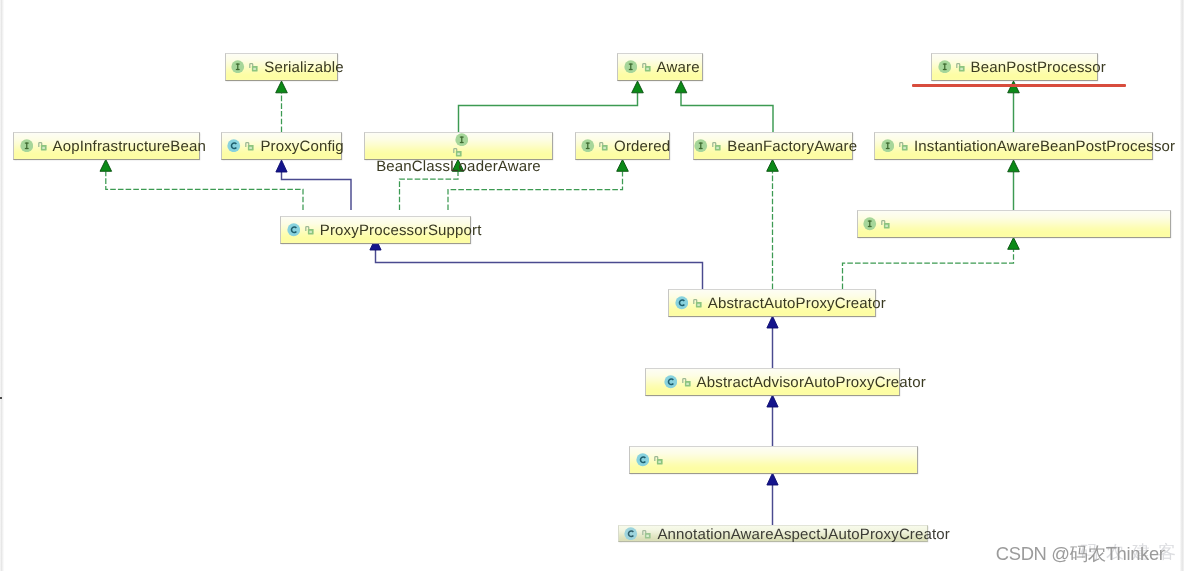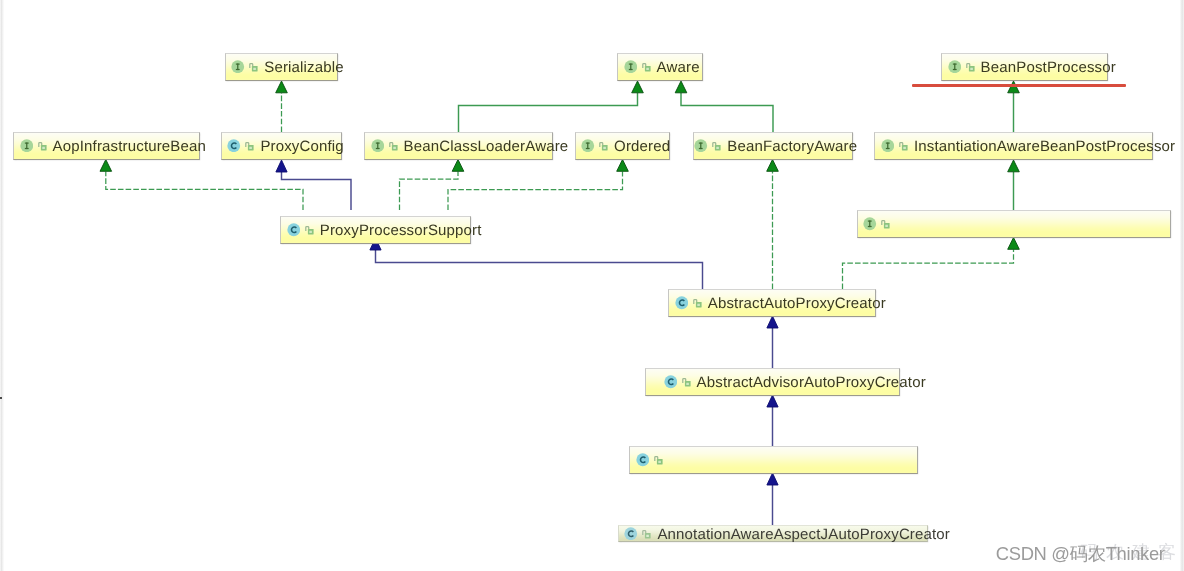--- a/index.html
+++ b/index.html
@@ -138,21 +138,21 @@
             <rect x="4.85" y="8.9" width="3.8" height="1.2"></rect>
           </g>
         </svg>
         <svg class="ico ico-lock" width="9" height="12" viewBox="0 0 9 12">
           <path d="M0.8 7.0 L0.8 3.3 Q0.8 2.6 1.6 2.6 L2.9 2.6 Q3.7 2.6 3.7 3.3 L3.7 5.3" stroke="#9db894" stroke-width="1.25" fill="none" stroke-linecap="butt"></path>
           <rect x="2.9" y="5.1" width="5.7" height="5.4" rx="0.4" fill="#8cc47f"></rect>
           <rect x="4.3" y="6.8" width="2.6" height="2.3" rx="0.3" fill="#cfe9c3"></rect>
         </svg>
         <span class="label">Aware</span>
       </div>
-      <div class="node" style="left: 931px; top: 52.5px; width: 167px; height: 28px; margin-left: 10px;">
+      <div class="node" style="left: 931px; top: 52.5px; width: 167px; height: 28px;">
         <svg class="ico ico-type" width="13.5" height="13.5" viewBox="0 0 13.5 13.5">
           <circle cx="6.75" cy="6.75" r="6.4" fill="#a6d69a"></circle>
           <g fill="#3f6b31">
             <rect x="4.85" y="3.5" width="3.8" height="1.2"></rect>
             <rect x="6.15" y="3.5" width="1.25" height="6.6"></rect>
             <rect x="4.85" y="8.9" width="3.8" height="1.2"></rect>
           </g>
         </svg>
         <svg class="ico ico-lock" width="9" height="12" viewBox="0 0 9 12">
           <path d="M0.8 7.0 L0.8 3.3 Q0.8 2.6 1.6 2.6 L2.9 2.6 Q3.7 2.6 3.7 3.3 L3.7 5.3" stroke="#9db894" stroke-width="1.25" fill="none" stroke-linecap="butt"></path>
@@ -182,21 +182,21 @@
           <circle cx="6.75" cy="6.75" r="6.4" fill="#88d2de"></circle>
           <path d="M9.35 5.05 A2.75 2.75 0 1 0 9.35 8.55" stroke="#1f5f6e" stroke-width="1.55" fill="none" stroke-linecap="butt"></path>
         </svg>
         <svg class="ico ico-lock" width="9" height="12" viewBox="0 0 9 12">
           <path d="M0.8 7.0 L0.8 3.3 Q0.8 2.6 1.6 2.6 L2.9 2.6 Q3.7 2.6 3.7 3.3 L3.7 5.3" stroke="#9db894" stroke-width="1.25" fill="none" stroke-linecap="butt"></path>
           <rect x="2.9" y="5.1" width="5.7" height="5.4" rx="0.4" fill="#8cc47f"></rect>
           <rect x="4.3" y="6.8" width="2.6" height="2.3" rx="0.3" fill="#cfe9c3"></rect>
         </svg>
         <span class="label">ProxyConfig</span>
       </div>
-      <div class="node" style="left: 364px; top: 131.5px; width: 189px; height: 28px;">
+      <div class="node" style="left: 364px; top: 131.5px; width: 189px; height: 28px; flex-direction: column;">
         <svg class="ico ico-type" width="13.5" height="13.5" viewBox="0 0 13.5 13.5">
           <circle cx="6.75" cy="6.75" r="6.4" fill="#a6d69a"></circle>
           <g fill="#3f6b31">
             <rect x="4.85" y="3.5" width="3.8" height="1.2"></rect>
             <rect x="6.15" y="3.5" width="1.25" height="6.6"></rect>
             <rect x="4.85" y="8.9" width="3.8" height="1.2"></rect>
           </g>
         </svg>
         <svg class="ico ico-lock" width="9" height="12" viewBox="0 0 9 12">
           <path d="M0.8 7.0 L0.8 3.3 Q0.8 2.6 1.6 2.6 L2.9 2.6 Q3.7 2.6 3.7 3.3 L3.7 5.3" stroke="#9db894" stroke-width="1.25" fill="none" stroke-linecap="butt"></path>

